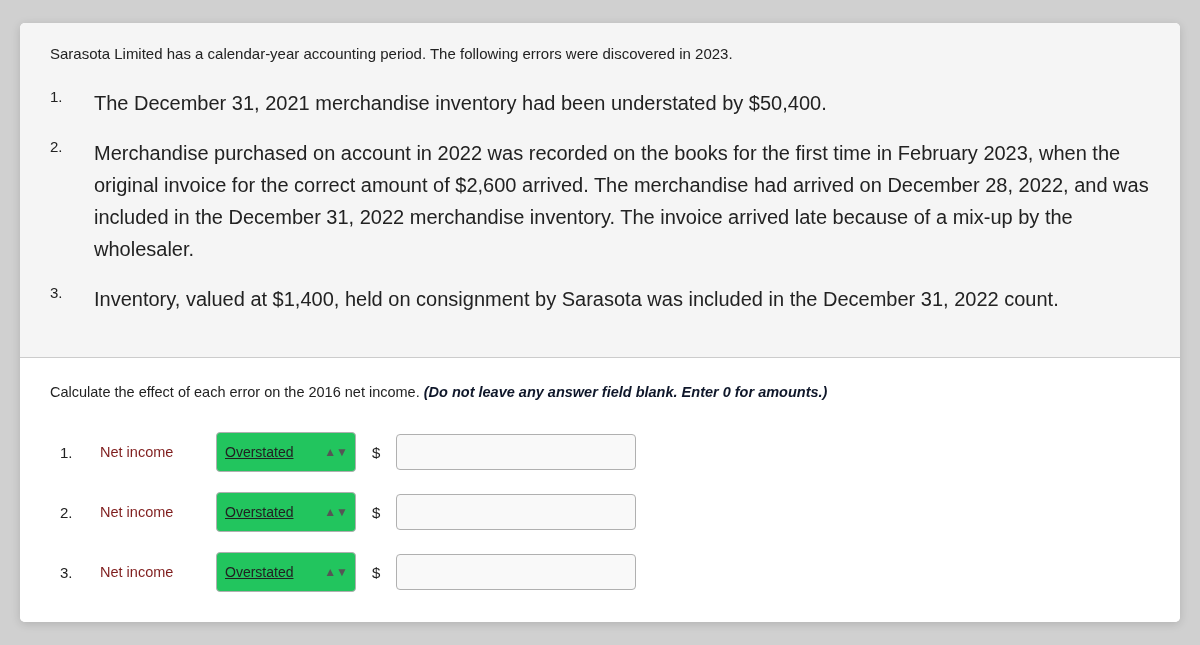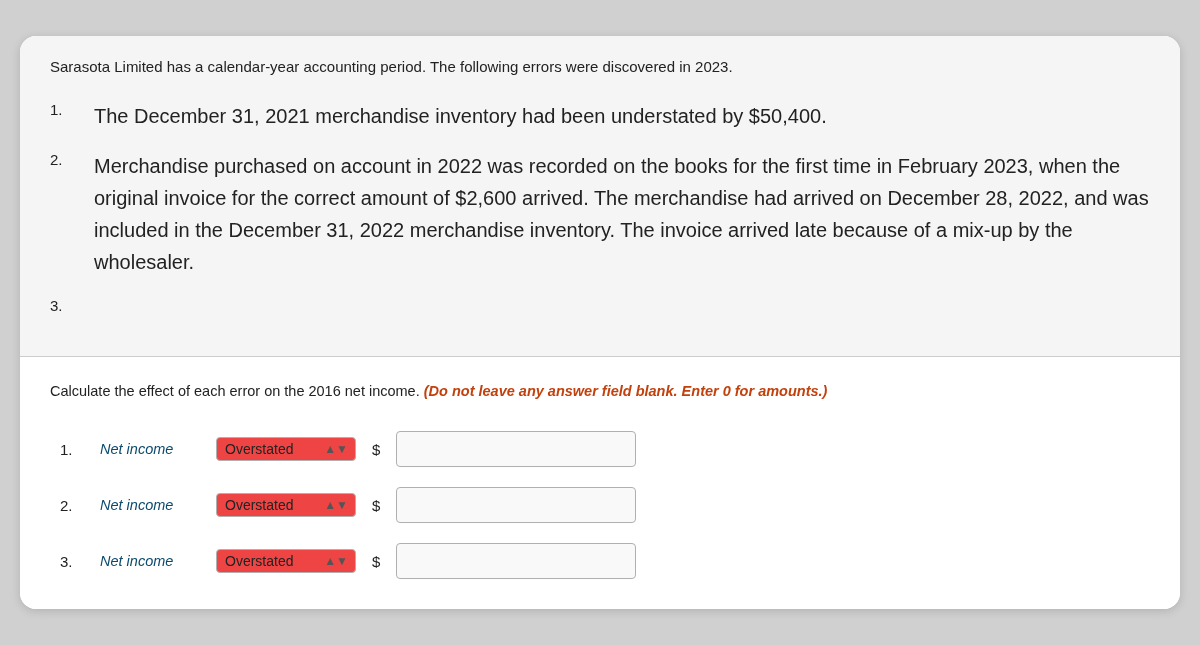--- a/index.html
+++ b/index.html
@@ -14,21 +14,21 @@
       display: flex;
       justify-content: center;
       align-items: center;
       min-height: 100vh;
       padding: 10px;
     }
 
     .page-container {
       width: 1160px;
       background: #fff;
-      border-radius: 16px;
+      border-radius: 5px;
       overflow: hidden;
       box-shadow: 0 2px 10px rgba(0,0,0,0.15);
     }
 
     .top-section {
       background: #f5f5f5;
       border-bottom: 1px solid #ccc;
       padding: 20px 30px 24px 30px;
     }
 
@@ -72,21 +72,21 @@
 
     .instruction-text {
       font-size: 14.5px;
       color: #222;
       margin-bottom: 28px;
       line-height: 1.5;
     }
 
     .instruction-text em {
       font-weight: 600;
-      color: #c2410c;
+      color: #0f172a;
     }
 
     .form-rows {
       display: flex;
       flex-direction: column;
       gap: 20px;
       padding-left: 10px;
     }
 
     .form-row {
@@ -97,42 +97,42 @@
 
     .row-number {
       font-size: 15px;
       color: #222;
       font-weight: 500;
       min-width: 24px;
     }
 
     .row-label {
       font-size: 14.5px;
-      color: #0c4a6e;
+      color: #7f1d1d;
       min-width: 100px;
-      font-style: italic;
     }
 
     .select-wrapper {
       position: relative;
       width: 140px;
     }
 
     .select-wrapper select {
       width: 100%;
-      height: 24px;
+      height: 40px;
       border: 1px solid #b0b0b0;
       border-radius: 4px;
-      background: #ef4444;
+      background: #22c55e;
       padding: 0 28px 0 8px;
       font-size: 14px;
       color: #222;
       appearance: none;
       -webkit-appearance: none;
       cursor: pointer;
+      text-decoration: underline;
     }
 
     .select-arrow {
       position: absolute;
       right: 8px;
       top: 50%;
       transform: translateY(-50%);
       pointer-events: none;
       font-size: 12px;
       color: #555;
@@ -173,20 +173,21 @@
         <span class="error-text">The December 31, 2021 merchandise inventory had been understated by $50,400.</span>
       </li>
 
       <li class="error-item">
         <span class="error-number">2.</span>
         <span class="error-text">Merchandise purchased on account in 2022 was recorded on the books for the first time in February 2023, when the original invoice for the correct amount of $2,600 arrived. The merchandise had arrived on December 28, 2022, and was included in the December 31, 2022 merchandise inventory. The invoice arrived late because of a mix-up by the wholesaler.</span>
       </li>
 
       <li class="error-item">
         <span class="error-number">3.</span>
+        <span class="error-text">Inventory, valued at $1,400, held on consignment by Sarasota was included in the December 31, 2022 count.</span>
       </li>
     </ul>
   </div>
 
   <div class="bottom-section">
     <p class="instruction-text">
       <span>Calculate the effect of each error on the 2016 net income.</span>
       <em>(Do not leave any answer field blank. Enter 0 for amounts.)</em>
     </p>
 

